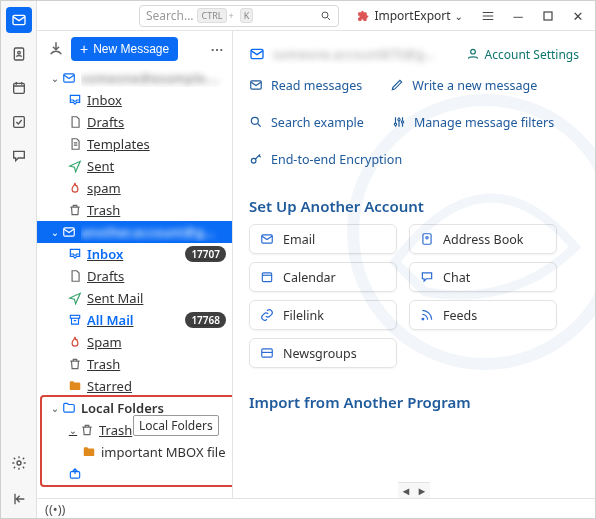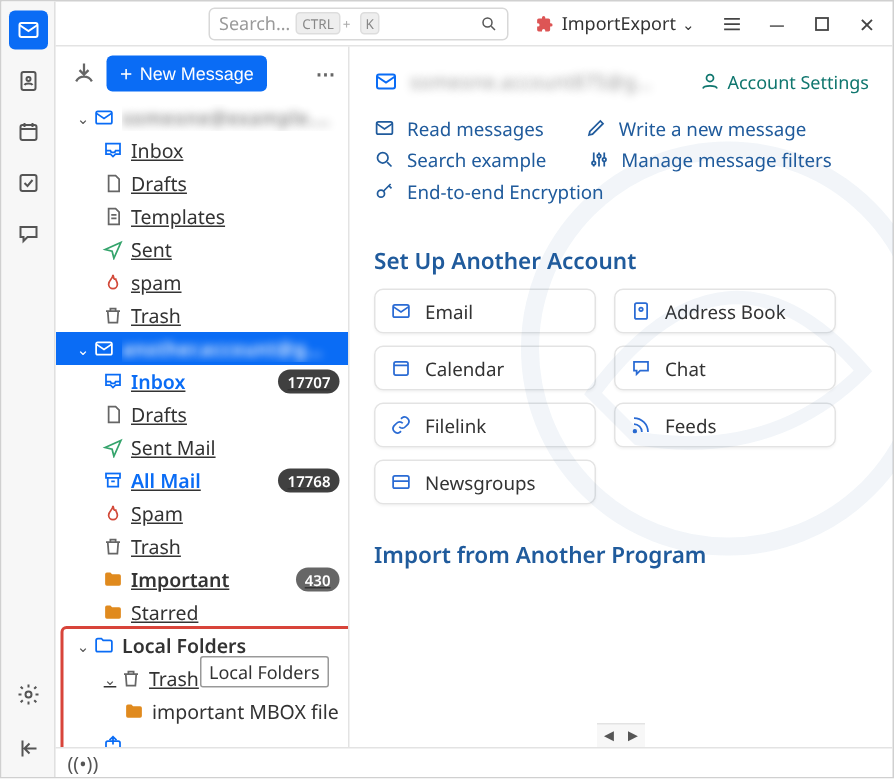--- a/index.html
+++ b/index.html
@@ -40,21 +40,21 @@
   .pill.grey{background:#666;}
   .box{position:absolute;border:2px solid #d8443a;border-radius:4px;pointer-events:none;}
   .tooltip{position:absolute;background:#fff;border:1px solid #999;padding:1px 5px;font-size:12px;border-radius:2px;}
   .content{flex:1;display:flex;flex-direction:column;min-height:0;position:relative;overflow:hidden;align-items:center;}
   .content-inner{flex:1;overflow:auto;position:relative;}
   .bg-logo{position:absolute;right:-40px;bottom:100px;width:300px;height:300px;opacity:0.06;pointer-events:none;}
   .acct-head{display:flex;align-items:center;padding:14px 16px 8px;gap:8px;}
   .acct-head .mail-ic{color:#0a6cf5;}
   .acct-head .email{flex:1;color:transparent;text-shadow:0 0 6px #999;font-size:13px;}
   .acct-set{display:flex;align-items:center;gap:5px;color:#0f766e;font-size:12px;}
-  .actions{padding:6px 16px 14px;display:flex;flex-wrap:wrap;gap:4px 28px;}
+  .actions{padding:6px 16px 14px;display:flex;flex-wrap:wrap;gap:20px 28px;}
   .action{display:flex;align-items:center;gap:7px;color:#205b9c;font-size:12.5px;}
   .action .ic2{width:15px;height:15px;color:#205b9c;}
   .h{font-size:15px;font-weight:600;color:#205b9c;padding:14px 16px 8px;}
   .cards{padding:0 16px 10px;display:flex;flex-wrap:wrap;gap:8px 12px;}
   .card{flex:0 0 148px;height:30px;border:1px solid #e3e3e3;border-radius:6px;box-shadow:0 1px 2px rgba(0,0,0,0.05);display:flex;align-items:center;gap:9px;padding:0 10px;font-size:12.5px;color:#333;}
   .card .ci{color:#2a6bd4;}
   .scroll-x{height:16px;border-top:1px solid #e3e3e3;display:flex;align-items:center;background:#f7f7f7;}
   .scroll-x .arrow{width:16px;text-align:center;color:#555;font-size:11px;}
   .status{height:20px;border-top:1px solid #e3e3e3;display:flex;align-items:center;padding:0 8px;color:#555;}
   svg{display:block;}
@@ -290,29 +290,20 @@
                 </svg>
               </span>
               <span class="label">Trash</span>
             </div>
           <div class="row indent2">
               <span class="ic orange">
                 <svg width="14" height="14" viewBox="0 0 24 24" fill="currentColor">
                   <path d="M3 6a2 2 0 012-2h4l2 2h8a2 2 0 012 2v9a2 2 0 01-2 2H5a2 2 0 01-2-2z"></path>
                 </svg>
               </span>
-              <span class="label bold">Important</span>
-              <span class="pill grey">430</span>
-            </div>
-          <div class="row indent2">
-              <span class="ic orange">
-                <svg width="14" height="14" viewBox="0 0 24 24" fill="currentColor">
-                  <path d="M3 6a2 2 0 012-2h4l2 2h8a2 2 0 012 2v9a2 2 0 01-2 2H5a2 2 0 01-2-2z"></path>
-                </svg>
-              </span>
               <span class="label">Starred</span>
             </div>
 
           <div style="position:relative;">
             <div class="row indent1">
                 <span class="tw">⌄</span>
                 <span class="ic blue">
                   <svg width="14" height="14" viewBox="0 0 24 24" fill="none" stroke="currentColor" stroke-width="2">
                     <path d="M3 6a2 2 0 012-2h4l2 2h8a2 2 0 012 2v9a2 2 0 01-2 2H5a2 2 0 01-2-2z"></path>
                   </svg>

